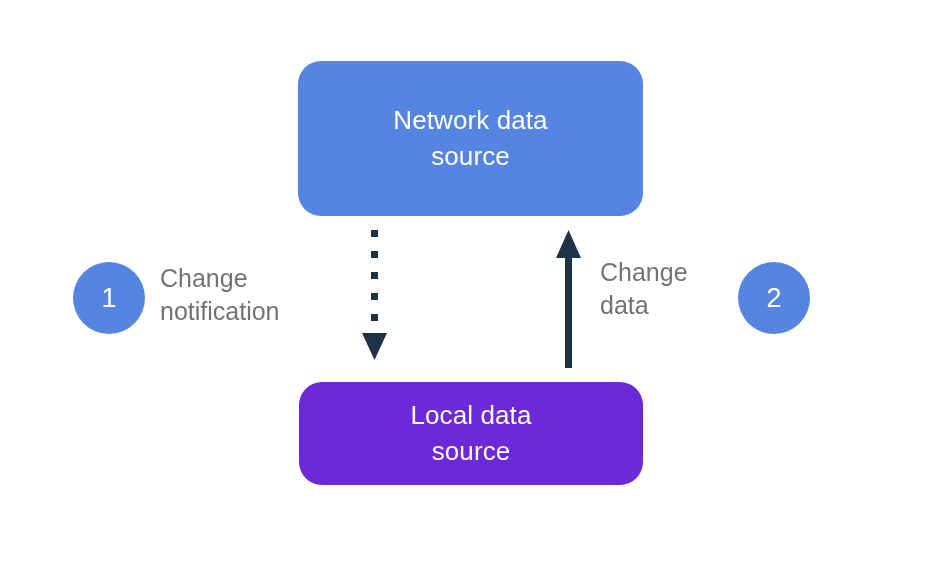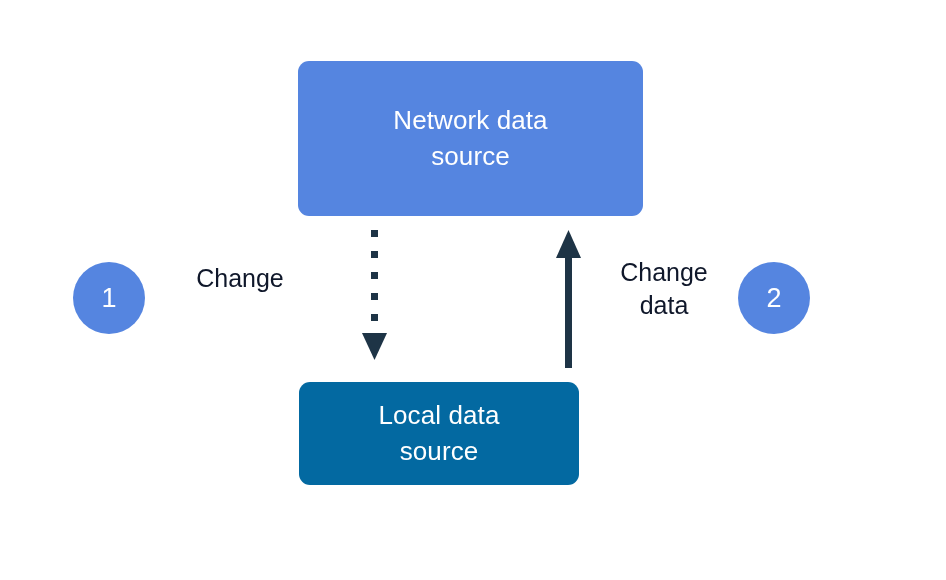--- a/index.html
+++ b/index.html
@@ -16,21 +16,21 @@
   #diagram {
     position: relative;
     width: 946px;
     height: 580px;
     background: #ffffff;
   }
 
   
   .node-box {
     position: absolute;
-    border-radius: 11px;
+    border-radius: 23px;
     display: flex;
     align-items: center;
     justify-content: center;
     text-align: center;
     color: #ffffff;
     font-size: 26px;
     line-height: 1.35;
     font-weight: 400;
     letter-spacing: 0.1px;
     box-sizing: border-box;
@@ -39,23 +39,23 @@
   #network-box {
     left: 298px;
     top: 61px;
     width: 345px;
     height: 155px;
     background: #5585e0;
   }
   #local-box {
     left: 299px;
     top: 382px;
-    width: 280px;
+    width: 344px;
     height: 103px;
-    background: #0369a1;
+    background: #6d28d9;
   }
   .box-label {
     display: block;
     max-width: 240px;
   }
 
   
   .step-circle {
     position: absolute;
     width: 72px;
@@ -69,24 +69,23 @@
     font-size: 27px;
     line-height: 1;
     font-weight: 400;
   }
   #step-circle-1 { left: 73px;  top: 262px; }
   #step-circle-2 { left: 738px; top: 262px; }
 
   
   .step-label {
     position: absolute;
-    color: #0f172a;
+    color: #737373;
     font-size: 25px;
     line-height: 1.32;
-    text-align: center;
     white-space: nowrap;
   }
   #label-change-notification {
     left: 160px;
     top: 262px;
     width: 160px;
   }
   #label-change-fetch {
     left: 600px;
     top: 256px;
@@ -129,20 +128,21 @@
       <span>source</span>
     </span>
   </div>
 
   <div id="step-circle-1" class="step-circle">
     <span>1</span>
   </div>
 
   <div id="label-change-notification" class="step-label">
     <span>Change</span><br>
+    <span>notification</span>
   </div>
 
   <div id="label-change-fetch" class="step-label">
     <span>Change</span><br>
     <span>data</span>
   </div>
 
   <div id="step-circle-2" class="step-circle">
     <span>2</span>
   </div>

